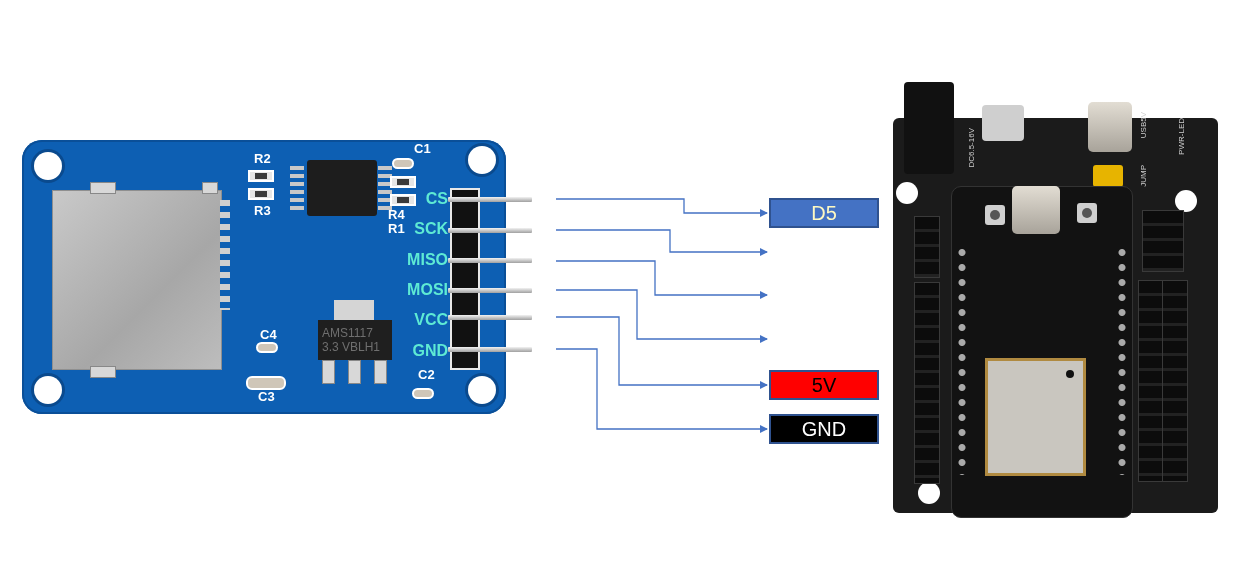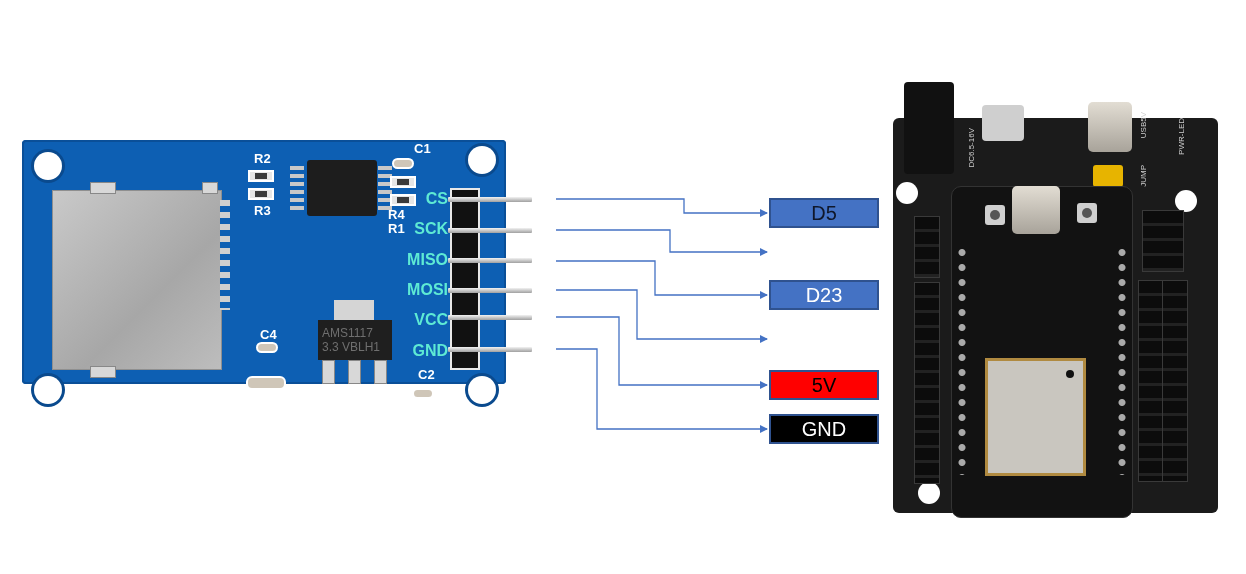--- a/index.html
+++ b/index.html
@@ -1,20 +1,20 @@
 <!DOCTYPE html>
 <html><head>
 <meta charset="utf-8">
 <style>
   html, body { margin:0; padding:0; background:#ffffff; }
   body { width:1246px; height:574px; position:relative; overflow:hidden; font-family:"Liberation Sans", sans-serif; }
   #canvas { position:absolute; left:0; top:0; width:1246px; height:574px; }
 
   
-  .sd-board { position:absolute; left:22px; top:140px; width:484px; height:244px; background:#0d5fb3; border-radius:4px;
+  .sd-board { position:absolute; left:22px; top:140px; width:484px; height:274px; background:#0d5fb3; border-radius:20px;
     box-shadow: inset 0 0 0 2px #0a4f98; }
   .mount-hole { position:absolute; width:28px; height:28px; border-radius:50%; background:#ffffff; box-shadow:0 0 0 3px #0a4a8e; }
   .card-slot { position:absolute; left:30px; top:50px; width:168px; height:178px; background:linear-gradient(135deg,#c9c9c9,#a7a7a7 60%,#bdbdbd);
     border:1px solid #8f8f8f; }
   .slot-tab { position:absolute; background:#d8d8d8; border:1px solid #888; }
   .slot-pins { position:absolute; left:198px; top:60px; width:10px; height:110px;
     background:repeating-linear-gradient(#cfcfcf 0 6px, #0d5fb3 6px 12px); }
   .silk { position:absolute; color:#ffffff; font-weight:bold; font-size:13px; line-height:1; }
   .pin-label { position:absolute; color:#5eead4; font-weight:bold; font-size:16px; right:58px; text-align:right; line-height:1; }
   .ic { position:absolute; left:285px; top:20px; width:70px; height:56px; background:#1d1d1d; border-radius:3px; }
@@ -130,25 +130,22 @@
       </marker>
     </defs>
   <polyline points="556,199 684,199 684,213 767,213" fill="none" stroke="#4472c4" stroke-width="1.3" marker-end="url(#arrow)"></polyline>
       <polyline points="556,230 670,230 670,252 767,252" fill="none" stroke="#4472c4" stroke-width="1.3" marker-end="url(#arrow)"></polyline>
       <polyline points="556,261 655,261 655,295 767,295" fill="none" stroke="#4472c4" stroke-width="1.3" marker-end="url(#arrow)"></polyline>
       <polyline points="556,290 637,290 637,339 767,339" fill="none" stroke="#4472c4" stroke-width="1.3" marker-end="url(#arrow)"></polyline>
       <polyline points="556,317 619,317 619,385 767,385" fill="none" stroke="#4472c4" stroke-width="1.3" marker-end="url(#arrow)"></polyline>
       <polyline points="556,349 597,349 597,429 767,429" fill="none" stroke="#4472c4" stroke-width="1.3" marker-end="url(#arrow)"></polyline>
     </svg>
 
-  <div class="target" style="top: 198px; background: rgb(68, 114, 196); color: #0f172a;">
+  <div class="target" style="top: 198px; background: rgb(68, 114, 196); color: #fef9c3;">
       <span>D5</span>
-    </div>
-  <div class="target" style="top: 280px; background: rgb(68, 114, 196); color: rgb(255, 255, 255);">
-      <span>D23</span>
     </div>
   <div class="target" style="top: 370px; background: rgb(255, 0, 0); color: rgb(0, 0, 0);">
       <span>5V</span>
     </div>
   <div class="target" style="top: 414px; background: rgb(0, 0, 0); color: rgb(255, 255, 255);">
       <span>GND</span>
     </div>
 
   <div class="esp-base"></div>
   <div class="dc-jack"></div>

